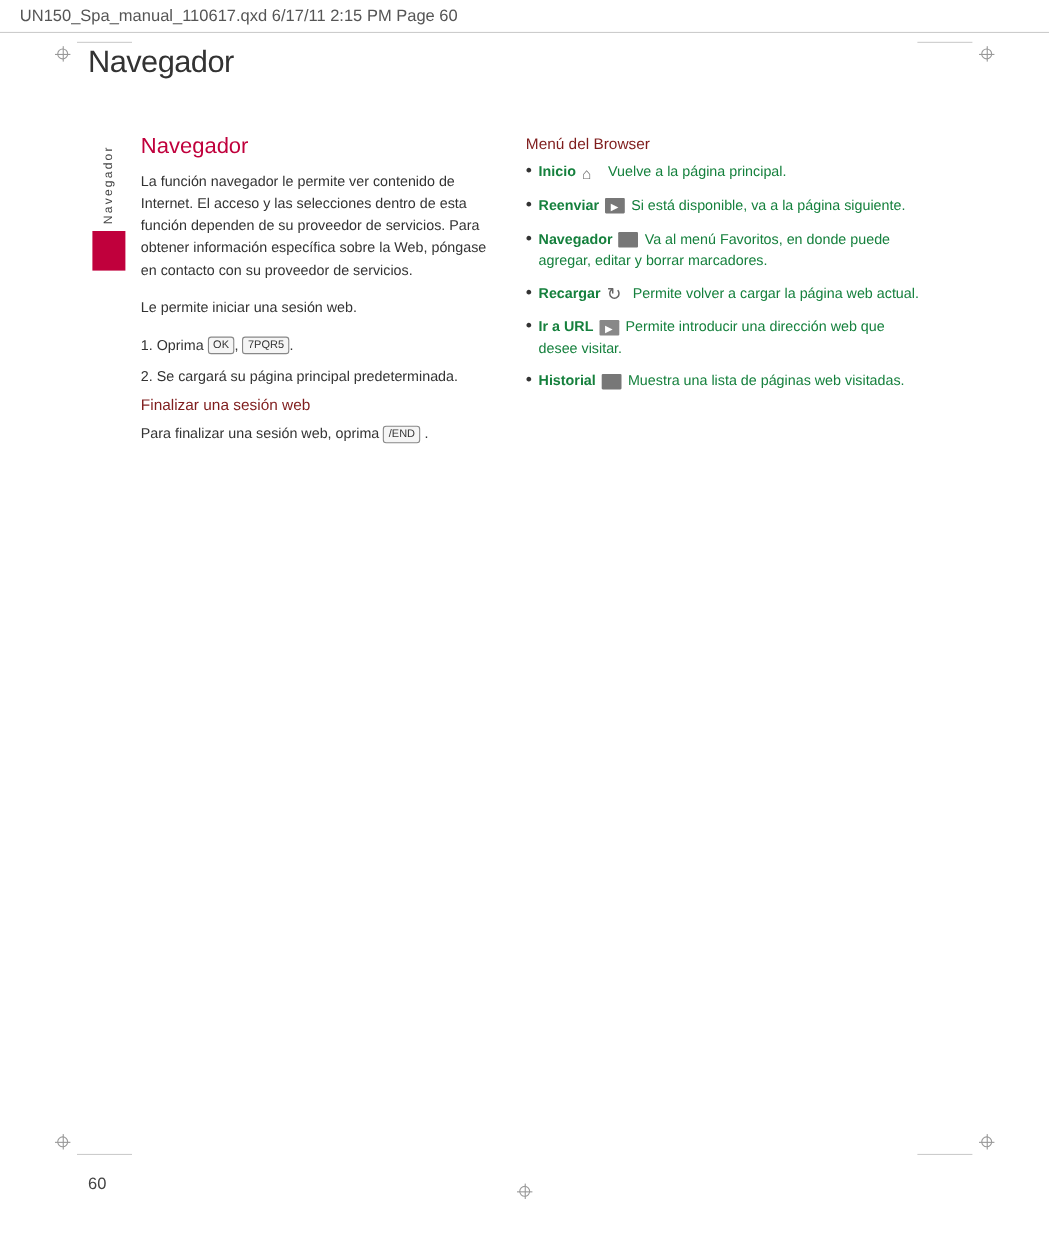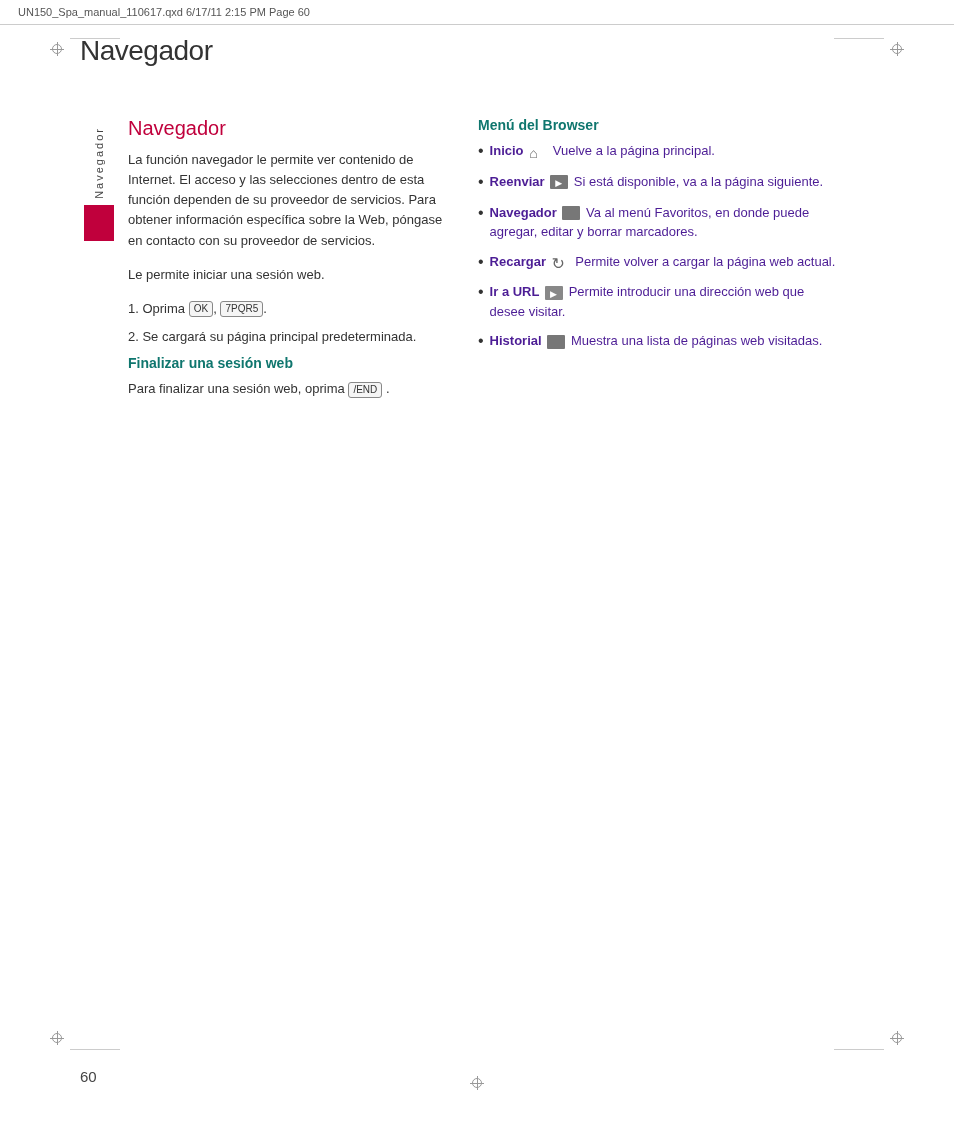--- a/index.html
+++ b/index.html
@@ -12,21 +12,21 @@
       font-size: 14px;
       color: #222;
       position: relative;
     }
 
     
     .header-bar {
       width: 100%;
       border-bottom: 1px solid #ccc;
       padding: 6px 18px;
-      font-size: 11px;
+      font-size: 15px;
       color: #555;
       display: flex;
       align-items: center;
     }
 
     
     .reg-mark {
       position: absolute;
       width: 14px;
       height: 14px;
@@ -131,22 +131,22 @@
     
     .section-title-red {
       font-size: 20px;
       color: #c0003c;
       font-weight: 400;
       margin-bottom: 10px;
     }
 
     .section-title-black {
       font-size: 14px;
-      font-weight: bold;
-      color: #0f766e;
+      font-weight: normal;
+      color: #7f1d1d;
       margin-bottom: 8px;
     }
 
     
     .body-text {
       font-size: 13px;
       line-height: 1.55;
       color: #333;
       margin-bottom: 14px;
     }
@@ -178,21 +178,21 @@
       padding: 0;
       margin: 0;
     }
 
     .bullet-list li {
       display: flex;
       align-items: flex-start;
       margin-bottom: 10px;
       font-size: 13px;
       line-height: 1.5;
-      color: #4c1d95;
+      color: #15803d;
     }
 
     .bullet-list li::before {
       content: '•';
       color: #333;
       font-size: 16px;
       margin-right: 6px;
       flex-shrink: 0;
       line-height: 1.3;
     }

